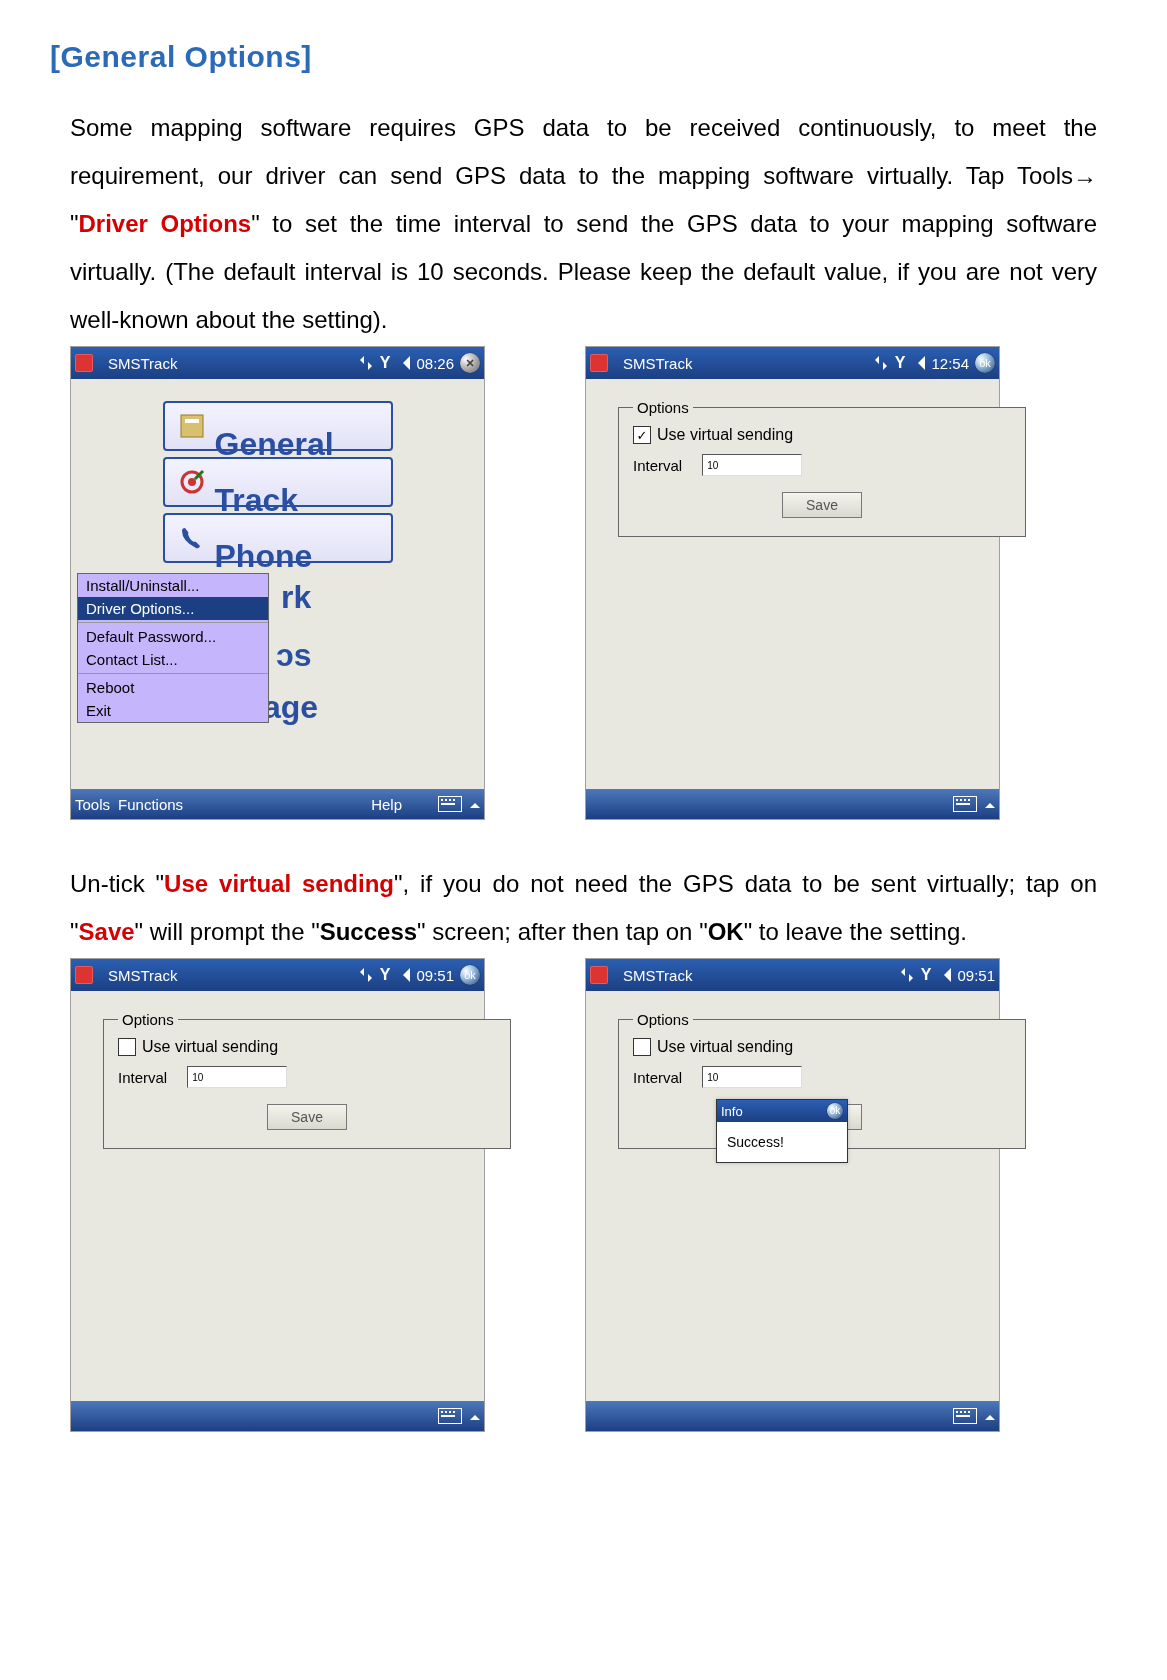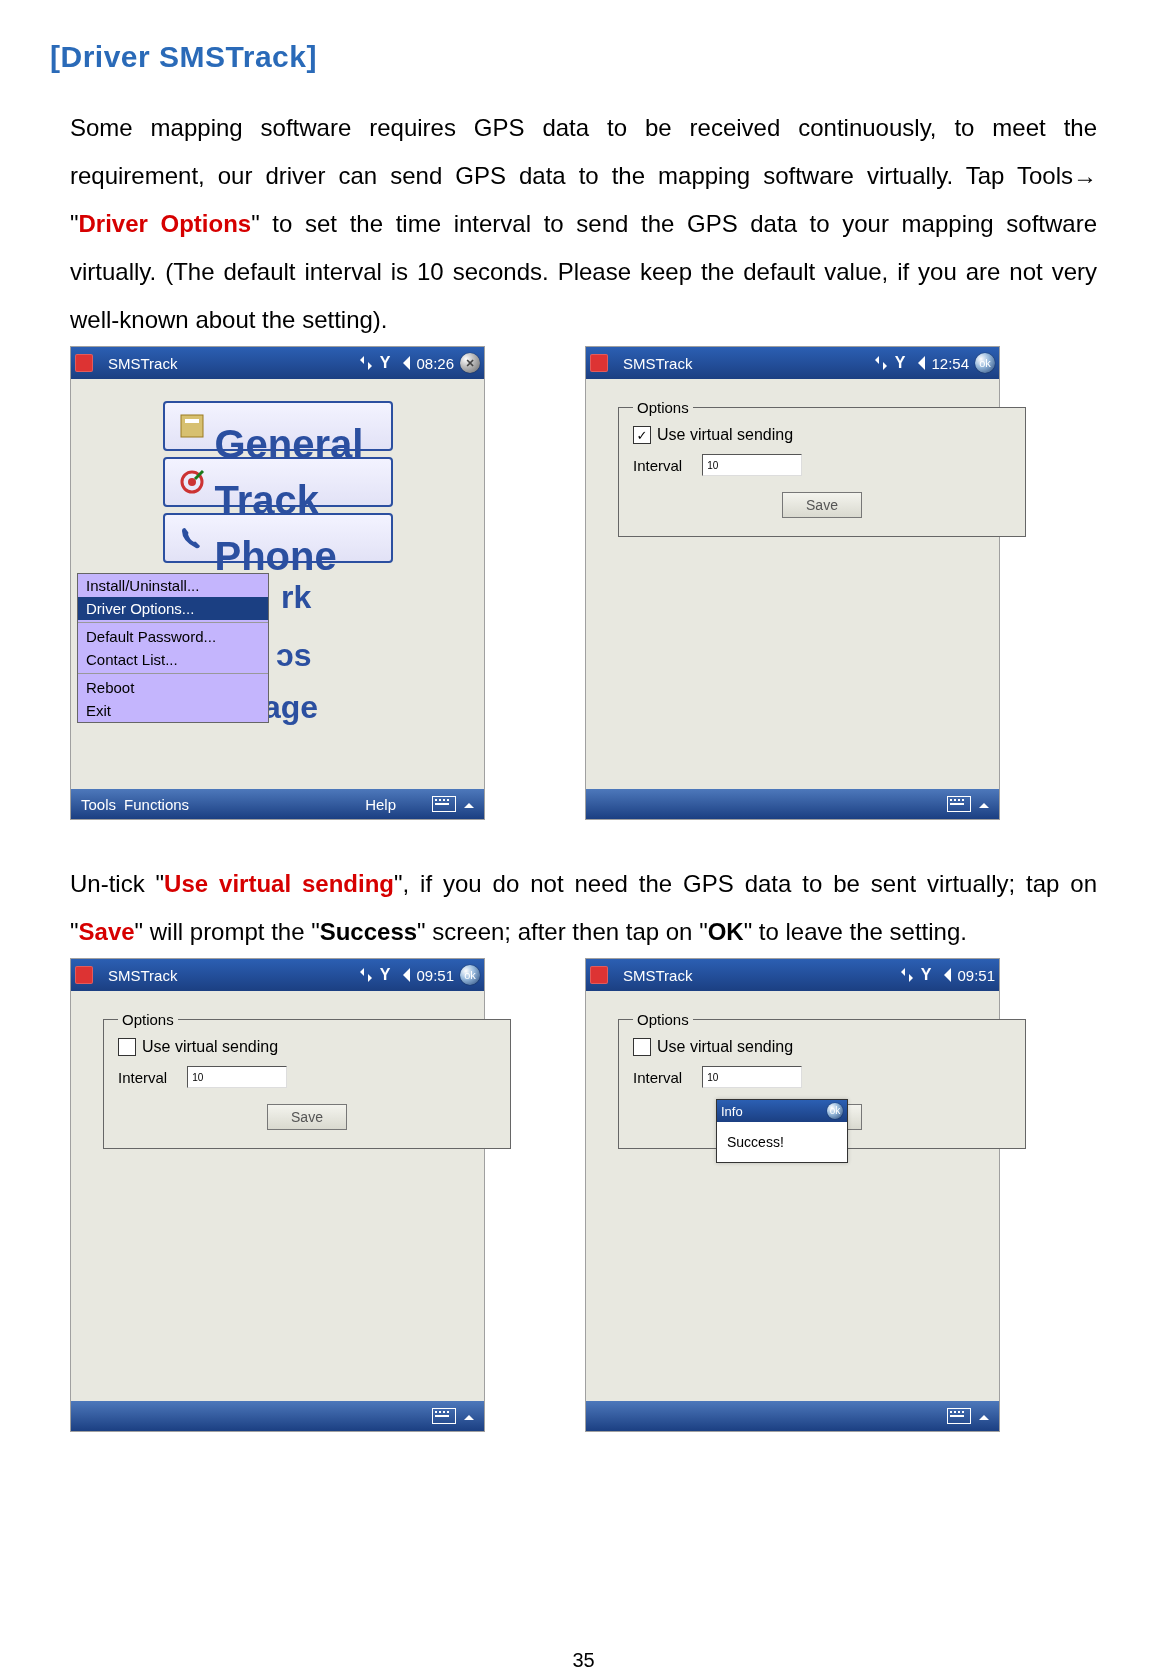--- a/index.html
+++ b/index.html
@@ -106,21 +106,21 @@
     margin: 6px auto;
     width: 230px;
     height: 50px;
     border: 2px solid #2b4fa0;
     border-radius: 4px;
     background: linear-gradient(#f3f3ff, #e2e2f6);
     box-sizing: border-box;
     padding: 0 10px;
   }
   .big-btn .lbl {
-    font-size: 40px;
+    font-size: 32px;
     font-weight: bold;
     color: #2b4fa0;
     margin-top: 36px;
   }
   .context-menu {
     position: absolute;
     left: 6px;
     top: 194px;
     width: 190px;
     background: #c4b5fd;
@@ -148,21 +148,21 @@
     color: #2b4fa0;
     z-index: 1;
   }
   .bottombar {
     height: 30px;
     background: linear-gradient(#4d78bb, #1b3f82);
     color: #fff;
     display: flex;
     align-items: center;
     font-size: 15px;
-    padding: 0 10px;
+    padding: 0 4px;
     gap: 8px;
   }
   .bottombar .spacer { flex: 1; }
   .kbd-icon {
     width: 22px; height: 14px;
     border: 1px solid #fff;
     background:
       linear-gradient(#fff,#fff) 2px 2px/2px 2px no-repeat,
       linear-gradient(#fff,#fff) 6px 2px/2px 2px no-repeat,
       linear-gradient(#fff,#fff) 10px 2px/2px 2px no-repeat,
@@ -250,21 +250,21 @@
     text-align: center;
     font-size: 20px;
   }
   .icon-slot{ width:34px; height:34px; display:flex; align-items:center; justify-content:center;}
 </style>
 </head>
 <body>
 
 <div class="page">
 
-  <h1 class="section-heading">[Driver SMSTrack]</h1>
+  <h1 class="section-heading">[General Options]</h1>
 
   <p class="body-text">
     <span>Some mapping software requires GPS data to be received continuously, to meet the requirement, our driver can send GPS data to the mapping software virtually. Tap Tools→ "</span><span class="red-bold">Driver Options</span><span>" to set the time interval to send the GPS data to your mapping software virtually. (The default interval is 10 seconds.   Please keep the default value, if you are not very well-known about the setting).</span>
   </p>
 
   <div class="screens-row">
 
     <div class="device">
       <div class="titlebar">
         <span class="title-icon"></span>
@@ -449,14 +449,13 @@
       </div>
       <div class="bottombar">
         <span class="spacer"></span>
         <span class="kbd-icon"></span>
         <span class="tri-up"></span>
       </div>
     </div>
 
   </div>
 
-  <div class="page-number">35</div>
 </div>
 
 </body></html>

